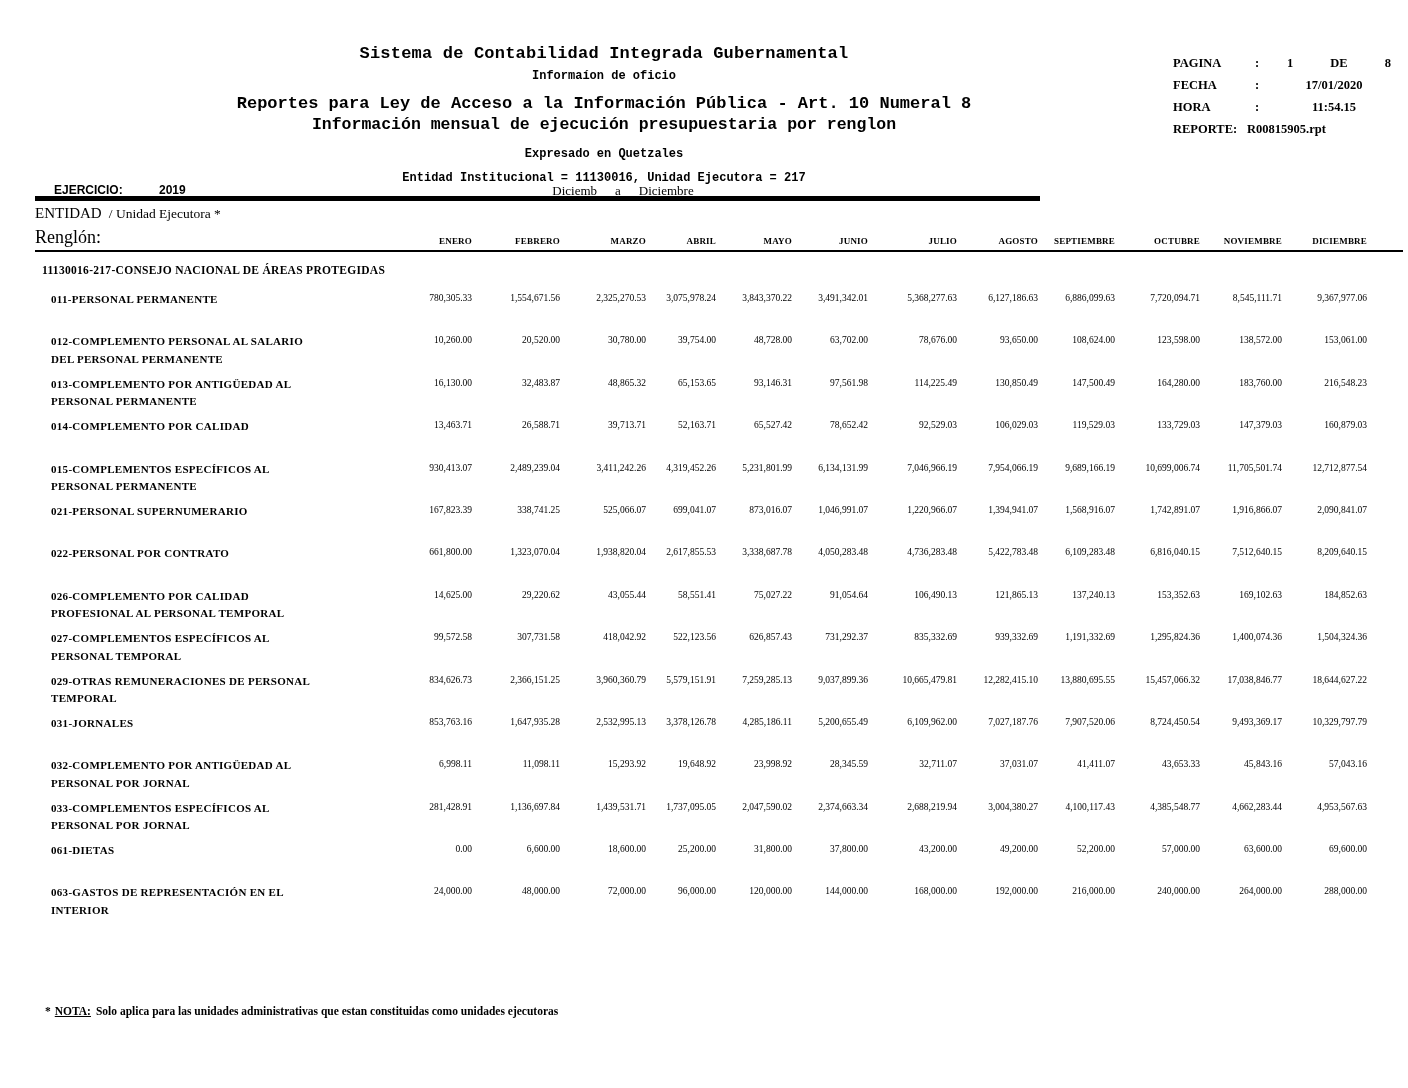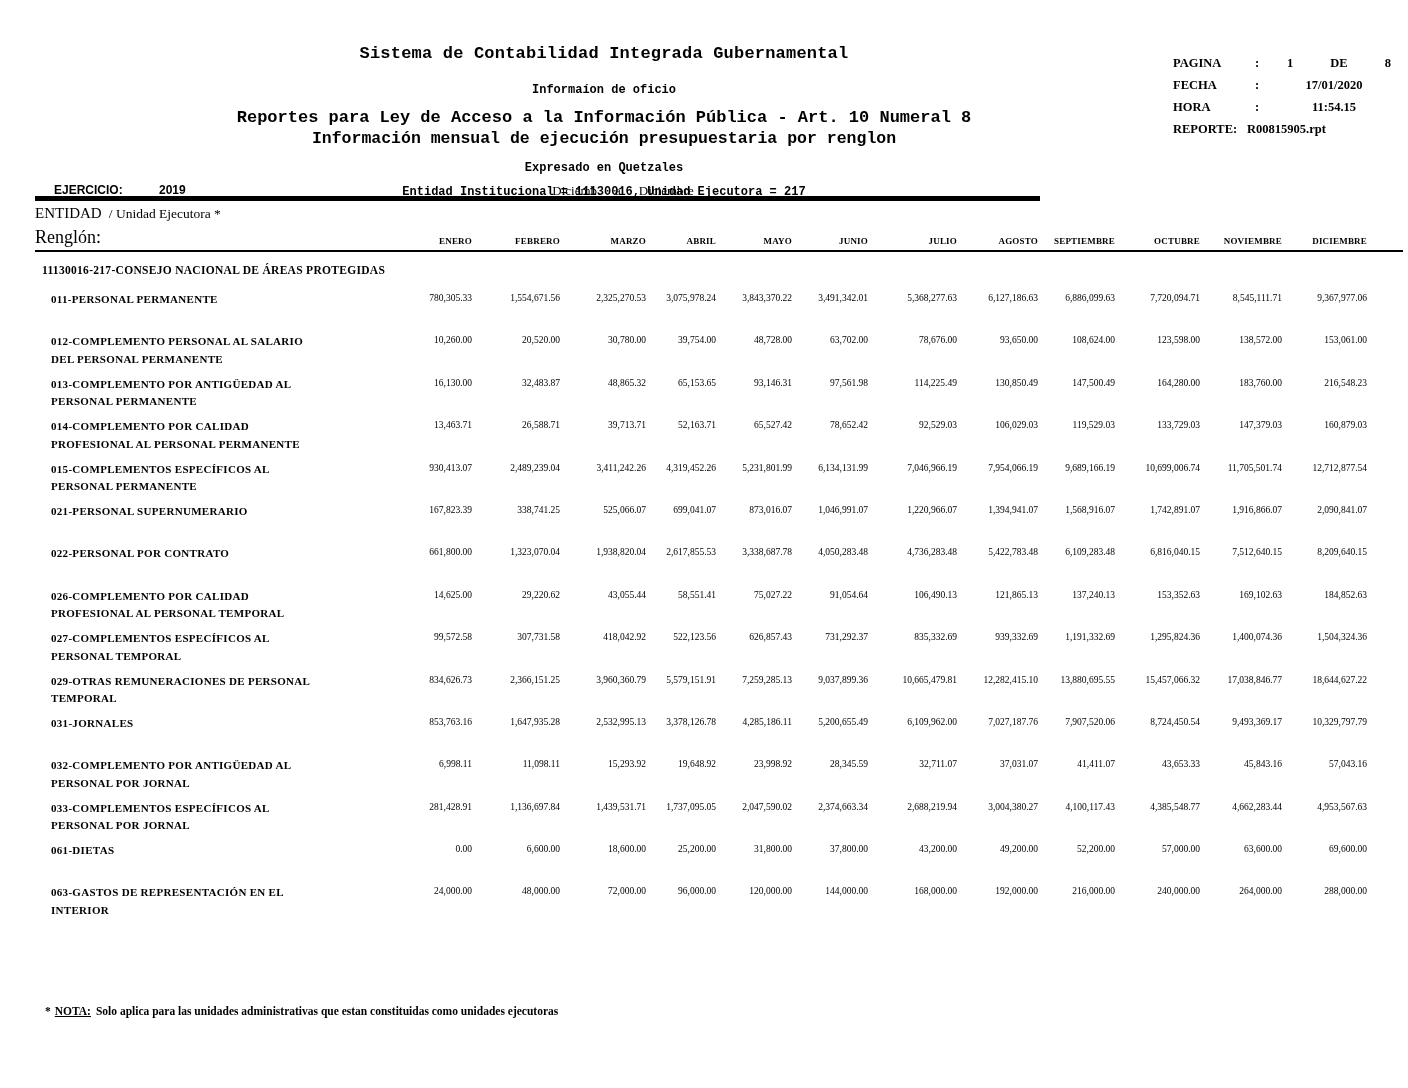--- a/index.html
+++ b/index.html
@@ -2,21 +2,21 @@
 <html><head>
 <meta charset="utf-8">
 <style>
   * { margin:0; padding:0; box-sizing:border-box; }
   html,body { width:1408px; height:1088px; background:#ffffff; overflow:hidden; }
   body { font-family:"Liberation Serif","DejaVu Serif",serif; color:#000; position:relative; }
 
   
   .title-block { position:absolute; top:44px; left:0; width:1208px; text-align:center;font-family:Liberation Mono, monospace; }
   .t1 { font-size:17px; font-weight:700; letter-spacing:0.2px; }
-  .t2 { font-size:12px; font-weight:700; margin-top:20px;text-align:center; }
+  .t2 { font-size:12px; font-weight:700; margin-top:6px;text-align:center; }
   .t3 { font-size:17px; font-weight:700; margin-top:11px; }
   .t4 { font-size:16.5px; font-weight:700; margin-top:2px; }
   .t5 { font-size:12px; font-weight:700; margin-top:13px; }
   .t6 { font-size:12px; font-weight:700; margin-top:10px; }
 
   
   .meta-block { position:absolute; top:56px; left:1173px; width:226px; font-size:12.5px; font-weight:700; }
   .meta-row { display:flex; margin-bottom:8px; line-height:14px; }
   .meta-label { width:72px; }
   .meta-colon { width:24px; text-align:center; }
@@ -175,21 +175,20 @@
       <div class="vcell">114,225.49</div>
       <div class="vcell">130,850.49</div>
       <div class="vcell">147,500.49</div>
       <div class="vcell">164,280.00</div>
       <div class="vcell">183,760.00</div>
       <div class="vcell">216,548.23</div>
     </div>
     <div class="trow">
       <div class="lcell">
         <div>014-COMPLEMENTO POR CALIDAD</div>
-        <div>PROFESIONAL AL PERSONAL PERMANENTE</div>
       </div>
       <div class="vcell">13,463.71</div>
       <div class="vcell">26,588.71</div>
       <div class="vcell">39,713.71</div>
       <div class="vcell">52,163.71</div>
       <div class="vcell">65,527.42</div>
       <div class="vcell">78,652.42</div>
       <div class="vcell">92,529.03</div>
       <div class="vcell">106,029.03</div>
       <div class="vcell">119,529.03</div>

